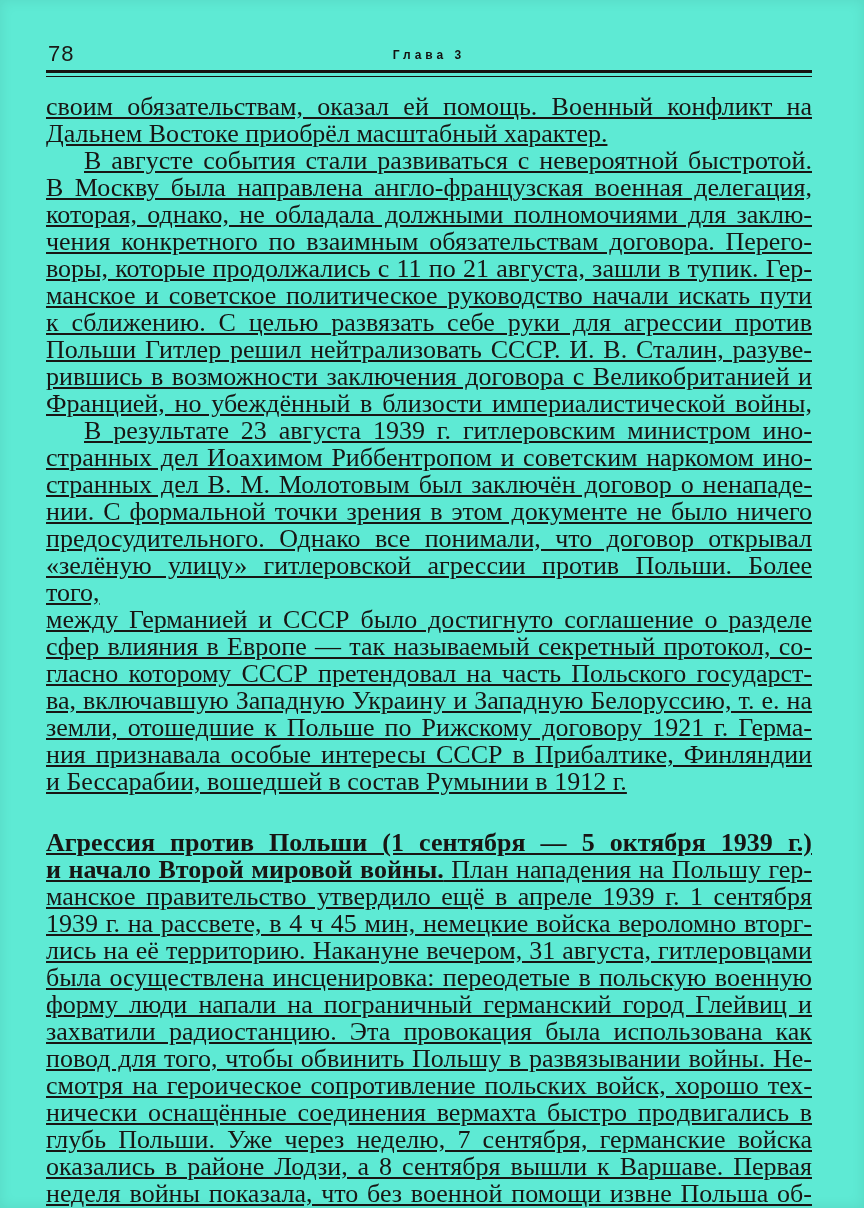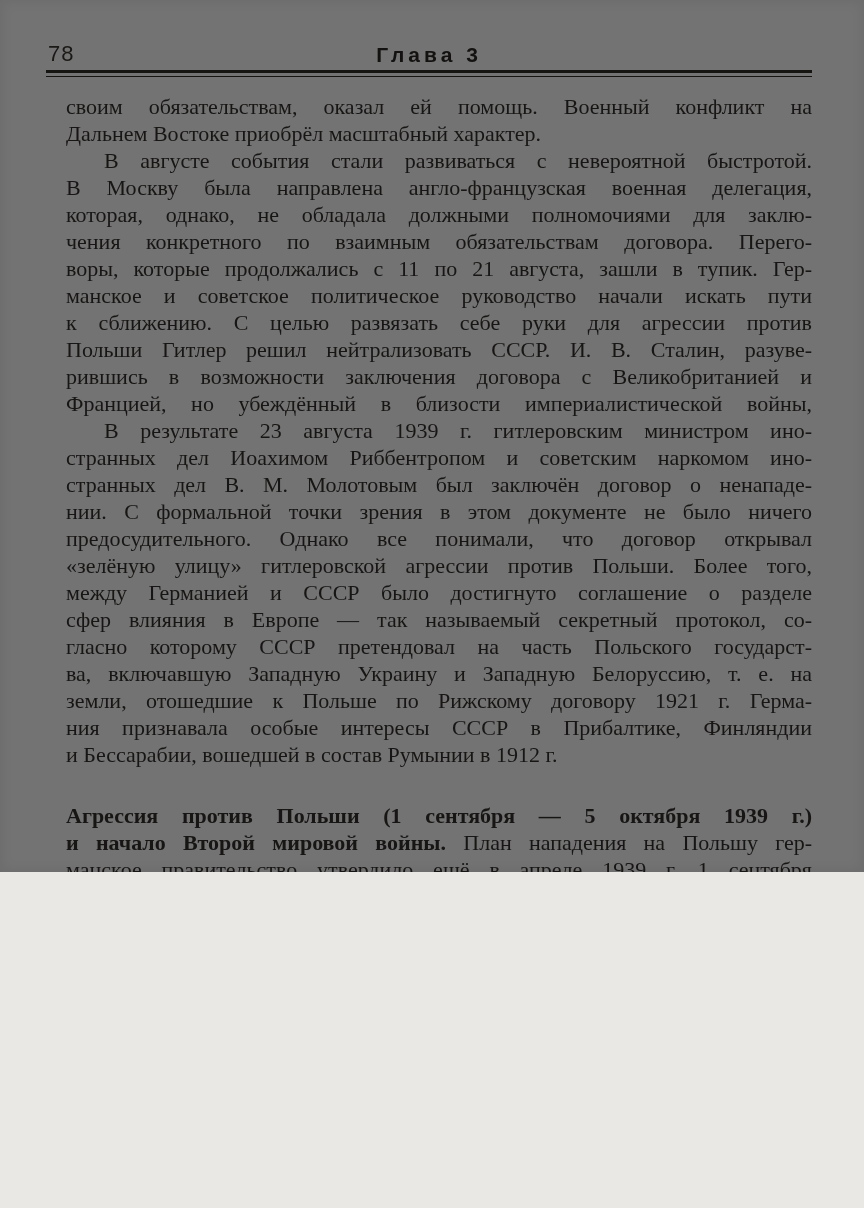--- a/index.html
+++ b/index.html
@@ -4,28 +4,29 @@
 <style>
   html, body {
     margin: 0;
     padding: 0;
     background: #e9e8e4;
     font-family: "Liberation Serif", serif;
   }
   .page {
     position: relative;
     width: 864px;
-    height: 872px;
+    height: 1208px;
     margin: 0 auto;
-    background: #737373;
+    background: #5eead4;
     box-shadow: inset 0 0 14px rgba(0,0,0,0.08);
     overflow: hidden;
     box-sizing: border-box;
     padding: 0 52px 0 46px;
     color: #181614;
+    text-decoration: underline;
   }
   .running-head {
     position: relative;
     margin-top: 42px;
     height: 26px;
     font-family: "Liberation Sans", sans-serif;
   }
   .pagenum {
     position: absolute;
     left: 2px;
@@ -34,37 +35,36 @@
     line-height: 24px;
     letter-spacing: 1px;
     color: #1b1916;
   }
   .chapter {
     position: absolute;
     left: 0;
     right: 0;
     top: 2px;
     text-align: center;
-    font-size: 21px;
+    font-size: 12px;
     line-height: 22px;
     font-weight: bold;
     letter-spacing: 4px;
     color: #141210;
   }
   .double-rule {
     margin-top: 2px;
     height: 3px;
     border-top: 3px solid #171512;
     border-bottom: 1px solid #171512;
   }
   .body-text {
     margin-top: 16px;
-    font-size: 22px;
+    font-size: 26px;
     line-height: 27px;
-    margin-left: 20px;
   }
   .para { margin: 0; }
   .para.spaced { margin-top: 7px; }
   .block {
     white-space: pre-line;
   }
   .block.just {
     text-align: justify;
     text-align-last: justify;
   }

